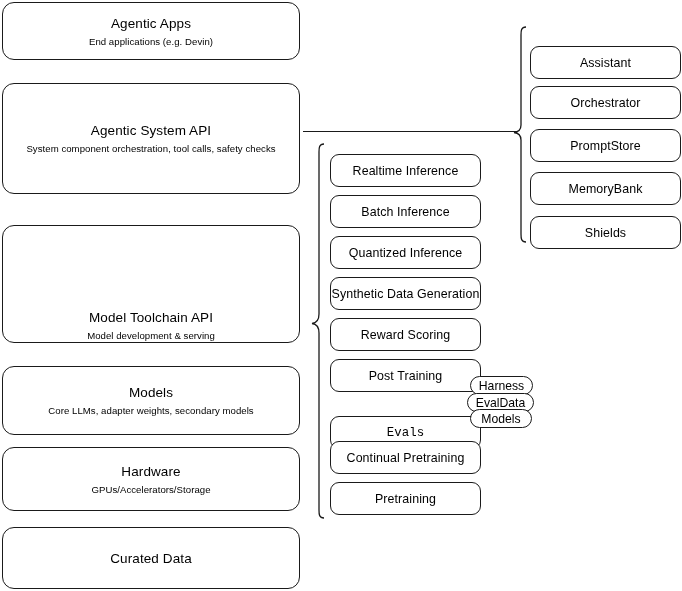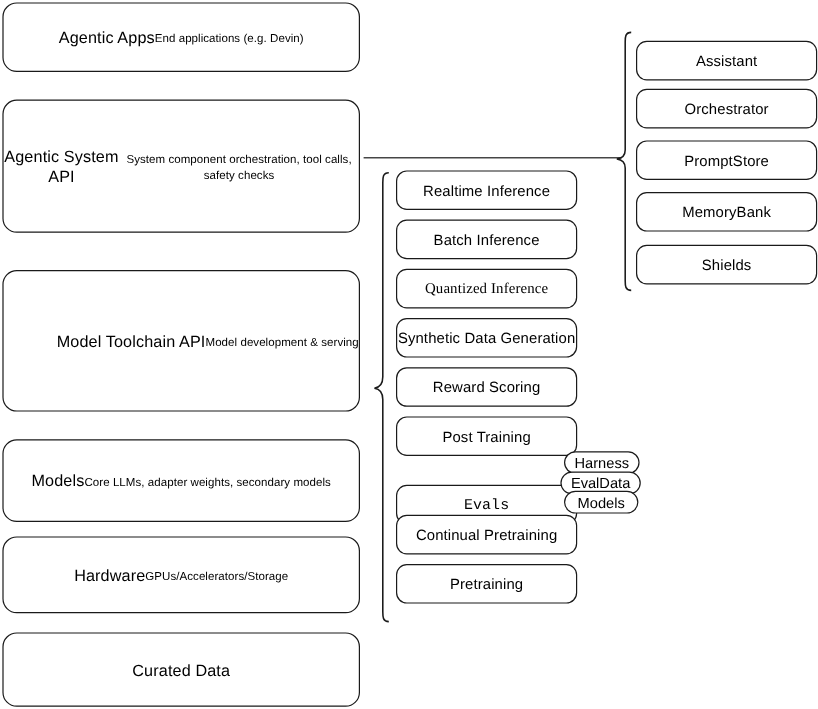--- a/index.html
+++ b/index.html
@@ -20,21 +20,21 @@
   }
 
   
   .box {
     position: absolute;
     box-sizing: border-box;
     background: #ffffff;
     border: 1.3px solid #1a1a1a;
     border-radius: 12px;
     display: flex;
-    flex-direction: row;
+    flex-direction: column;
     align-items: center;
     justify-content: center;
     text-align: center;
     color: #000000;
   }
   .box .title {
     font-size: 13.5px;
     line-height: 17px;
     letter-spacing: .1px;
   }
@@ -54,20 +54,21 @@
     box-sizing: border-box;
     background: #ffffff;
     border: 1.3px solid #1a1a1a;
     border-radius: 9px;
     display: flex;
     align-items: center;
     justify-content: center;
     font-size: 12.4px;
     color: #000000;
     letter-spacing: .1px;
+    margin-top: 12px;
   }
   .mid-chip  { left: 330px; width: 151px; height: 33px; }
   .right-chip{ left: 530px; width: 151px; height: 33px; }
 
   
   .pill {
     position: absolute;
     box-sizing: border-box;
     background: #ffffff;
     border: 1.3px solid #1a1a1a;
@@ -139,21 +140,21 @@
       <path d="M13 1 C8 1 8 5 8 9 L8 99 C8 104 5 106 1 106.5 C5 107 8 109 8 114 L8 208 C8 212 8 216 13 216"></path>
     </svg>
   </div>
 
   <div class="chip mid-chip" style="top:142px;">
     <span>Realtime Inference</span>
   </div>
   <div class="chip mid-chip" style="top:183px;">
     <span>Batch Inference</span>
   </div>
-  <div class="chip mid-chip" style="top:224px;font-family:Liberation Serif, serif;">
+  <div class="chip mid-chip" style="top:224px;">
     <span>Quantized Inference</span>
   </div>
   <div class="chip mid-chip" style="top:265px;">
     <span>Synthetic Data Generation</span>
   </div>
   <div class="chip mid-chip" style="top:306px;">
     <span>Reward Scoring</span>
   </div>
   <div class="chip mid-chip" style="top:347px;">
     <span>Post Training</span>

